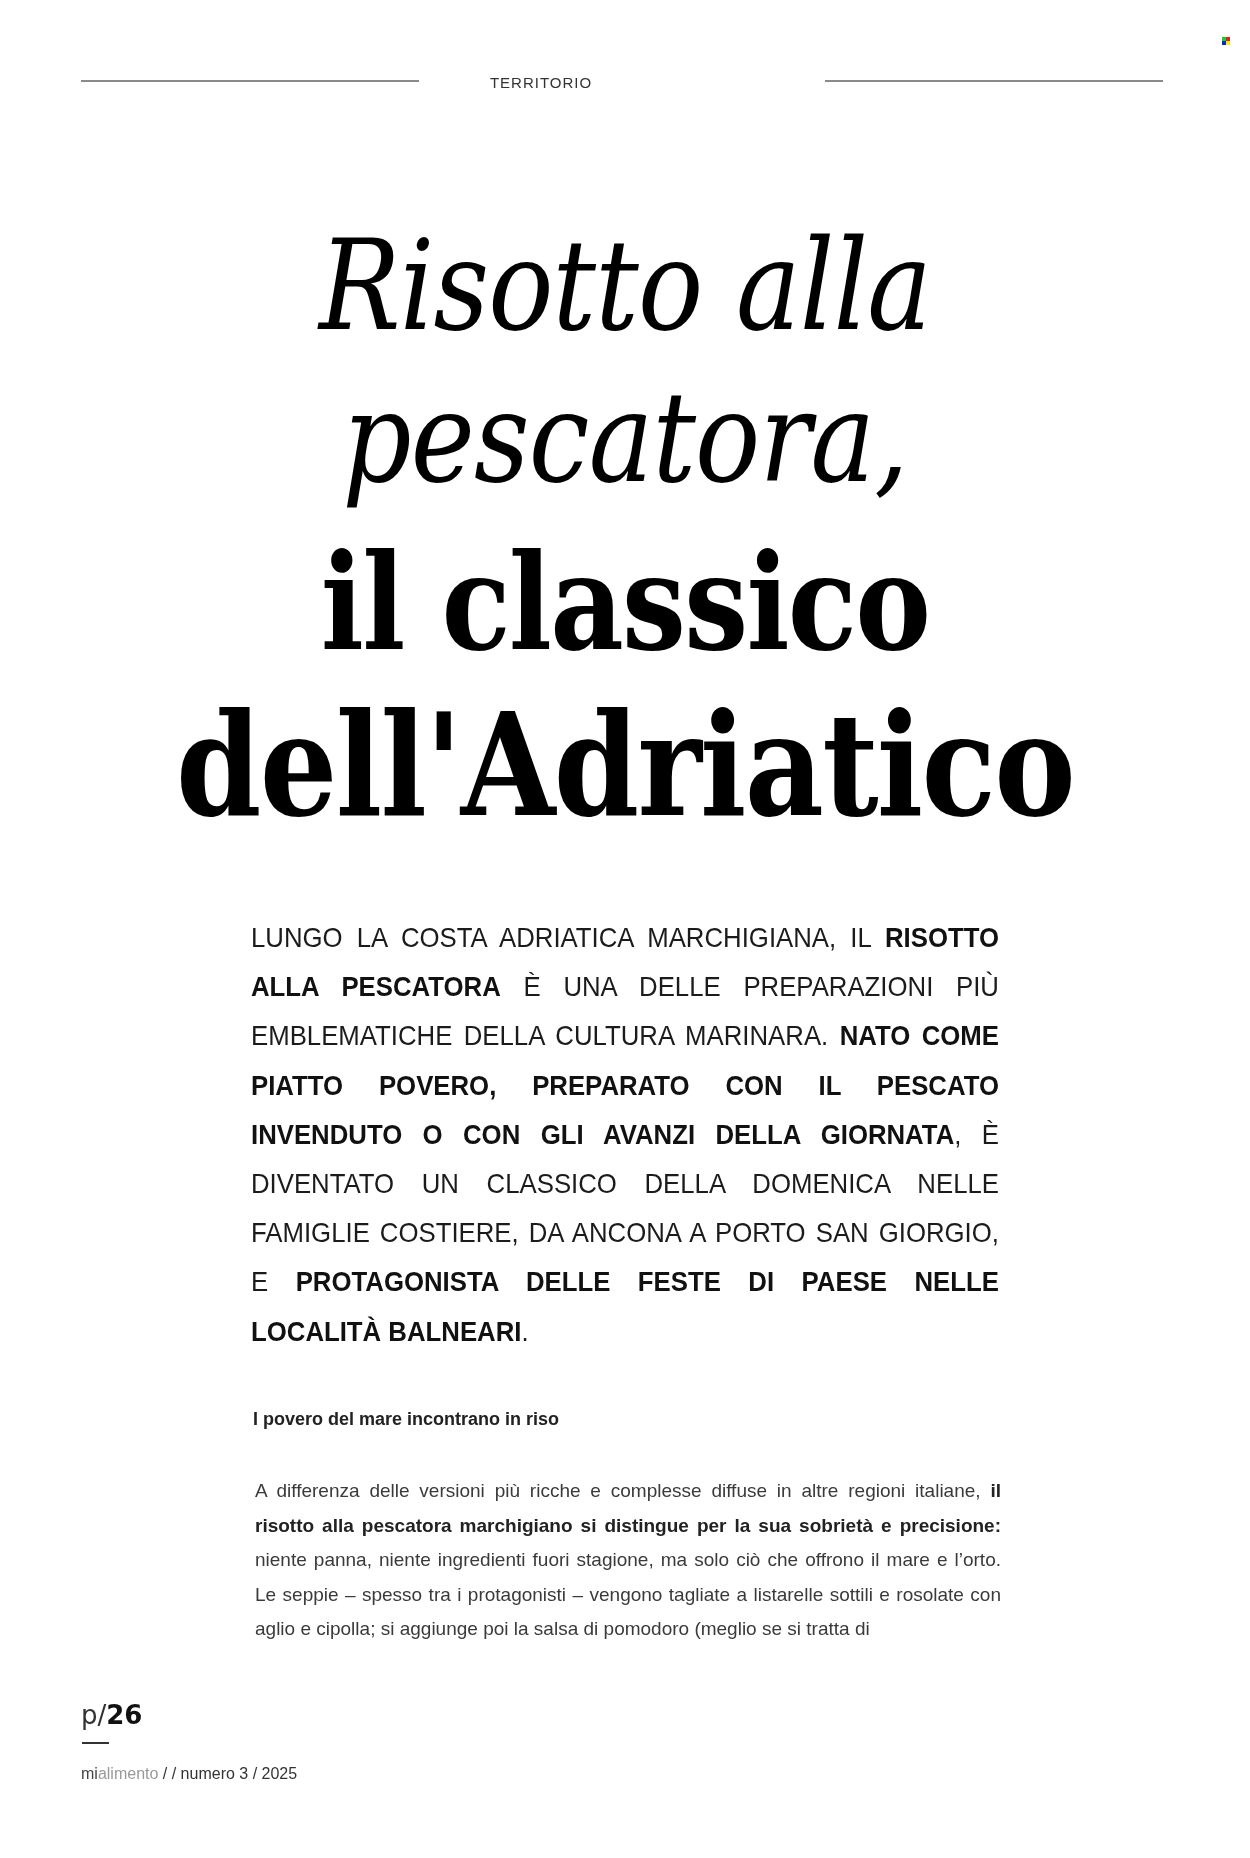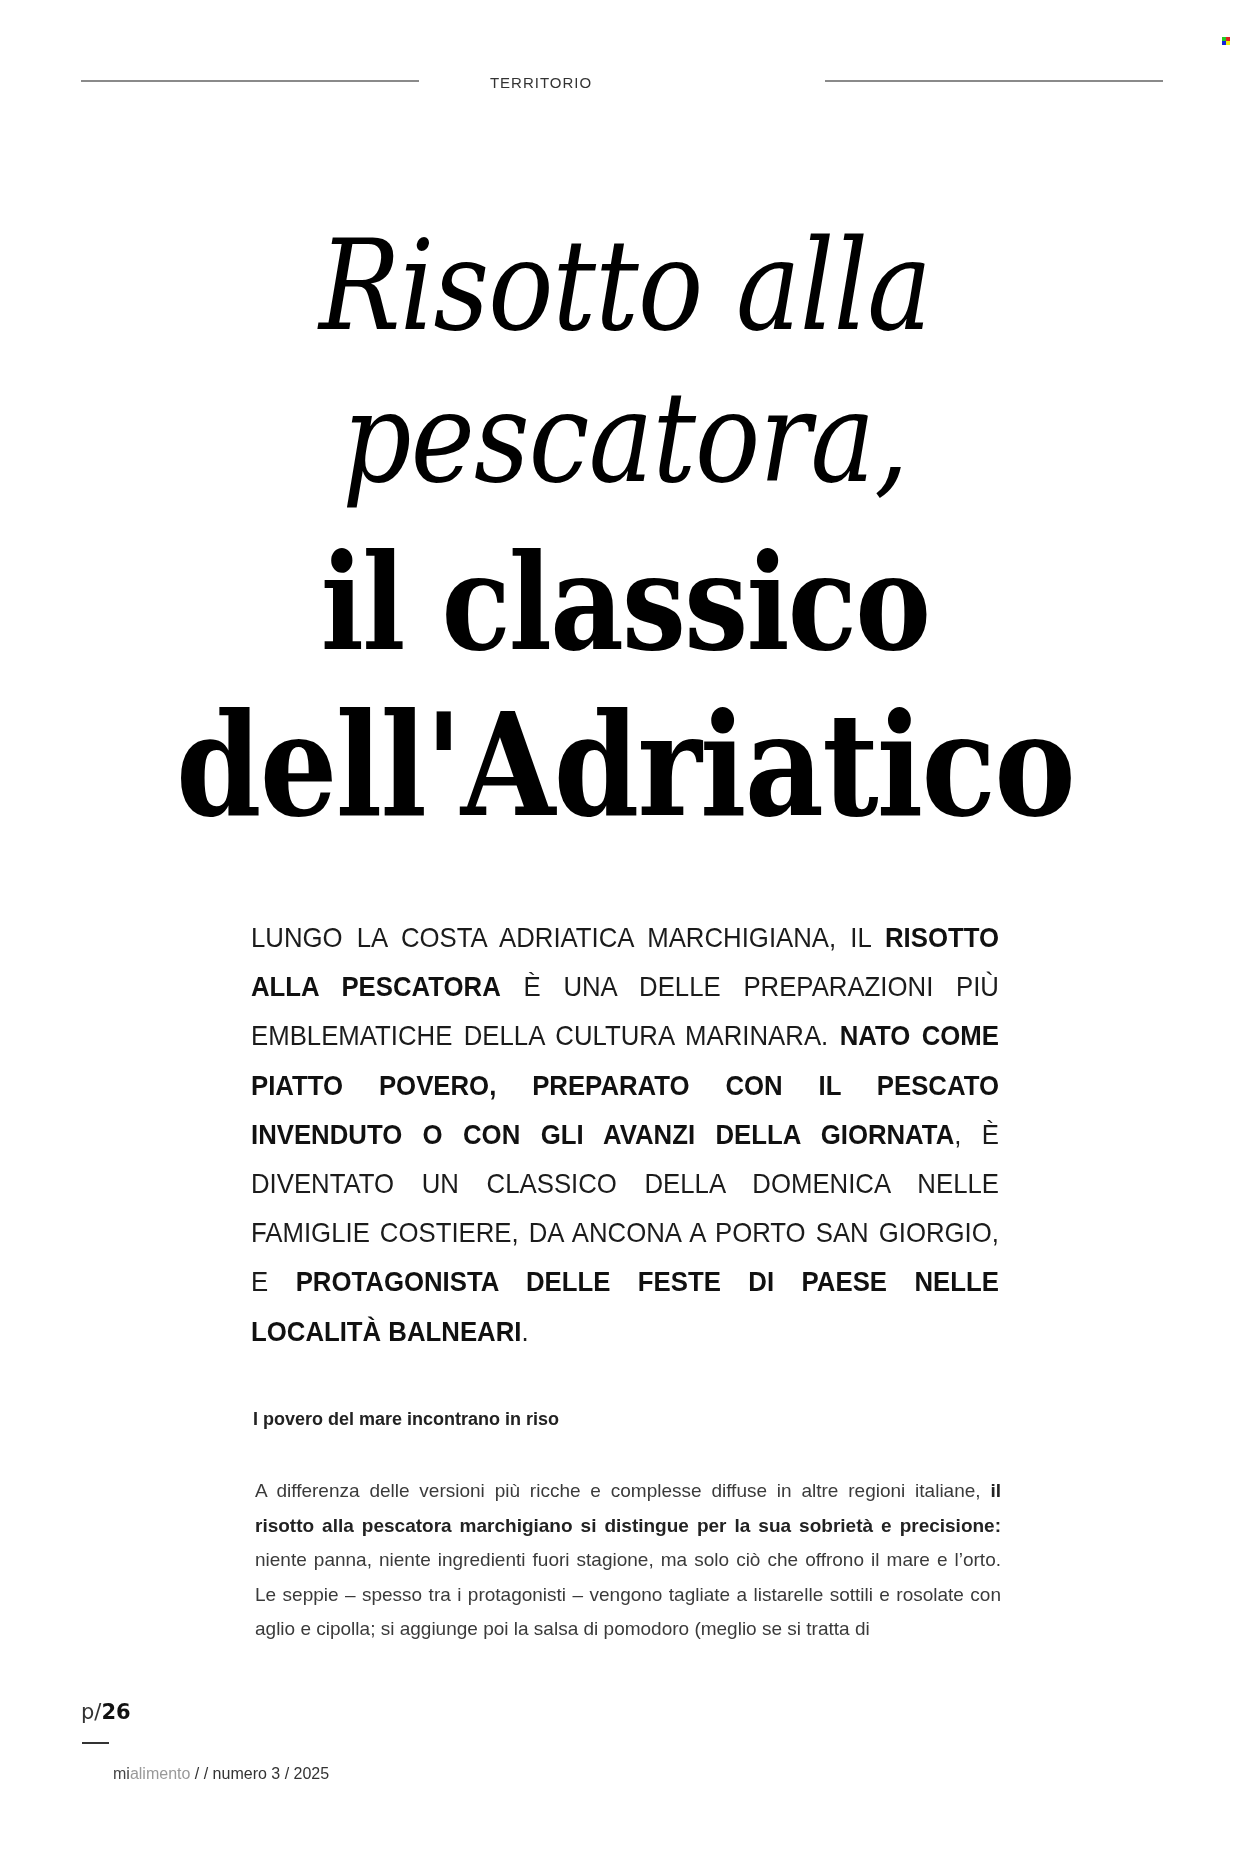--- a/index.html
+++ b/index.html
@@ -22,25 +22,25 @@
   .t3 { top: 525px; font-size: 132px !important; }
   .t4 { top: 682px; font-size: 142px !important; }
 
   .lead { left: 251px; width: 748px; top: 913px; font-family: "Liberation Sans", sans-serif; font-size: 28px; line-height: 49.2px; text-transform: uppercase; color: #1b1b1b; text-align: justify; transform: scaleX(0.92); transform-origin: left top; width: 813px; }
   .lead b { font-weight: bold; color: #111; }
 
   .subhead { left: 253px; top: 1409px; font-family: "Liberation Sans", sans-serif; font-weight: bold; font-size: 18px; color: #222; }
   .body-text { left: 253px; width: 746px; top: 1472px; font-family: "Liberation Sans", sans-serif; font-size: 19px; line-height: 34.5px; color: #3a3a3a; text-align: justify; }
   .body-text b { color: #222; font-weight: bold; }
 
-  .page-num { left: 81px; top: 1700px; font-family: "DejaVu Sans", sans-serif; font-size: 21px; color: #333; }
+  .page-num { left: 81px; top: 1700px; font-family: "DejaVu Sans", sans-serif; font-size: 26px; color: #333; }
   .page-num .num { font-weight: bold; color: #111; }
   .page-dash { left: 82px; top: 1742px; width: 27px; height: 2px; background: #333; }
   .footer-line { left: 81px; top: 1765px; font-family: "Liberation Sans", sans-serif; font-size: 16px; color: #333; }
-  .footer-line .brand-a { color: #444; margin-left: 32px; }
+  .footer-line .brand-a { color: #444; }
   .footer-line .brand-b { color: #999; }
 </style>
 </head>
 <body>
 
 <div class="abs corner-mark">
   <span style="background:#22cc22"></span>
   <span style="background:#dd2222"></span>
   <span style="background:#1122dd"></span>
   <span style="background:#eeee11"></span>

